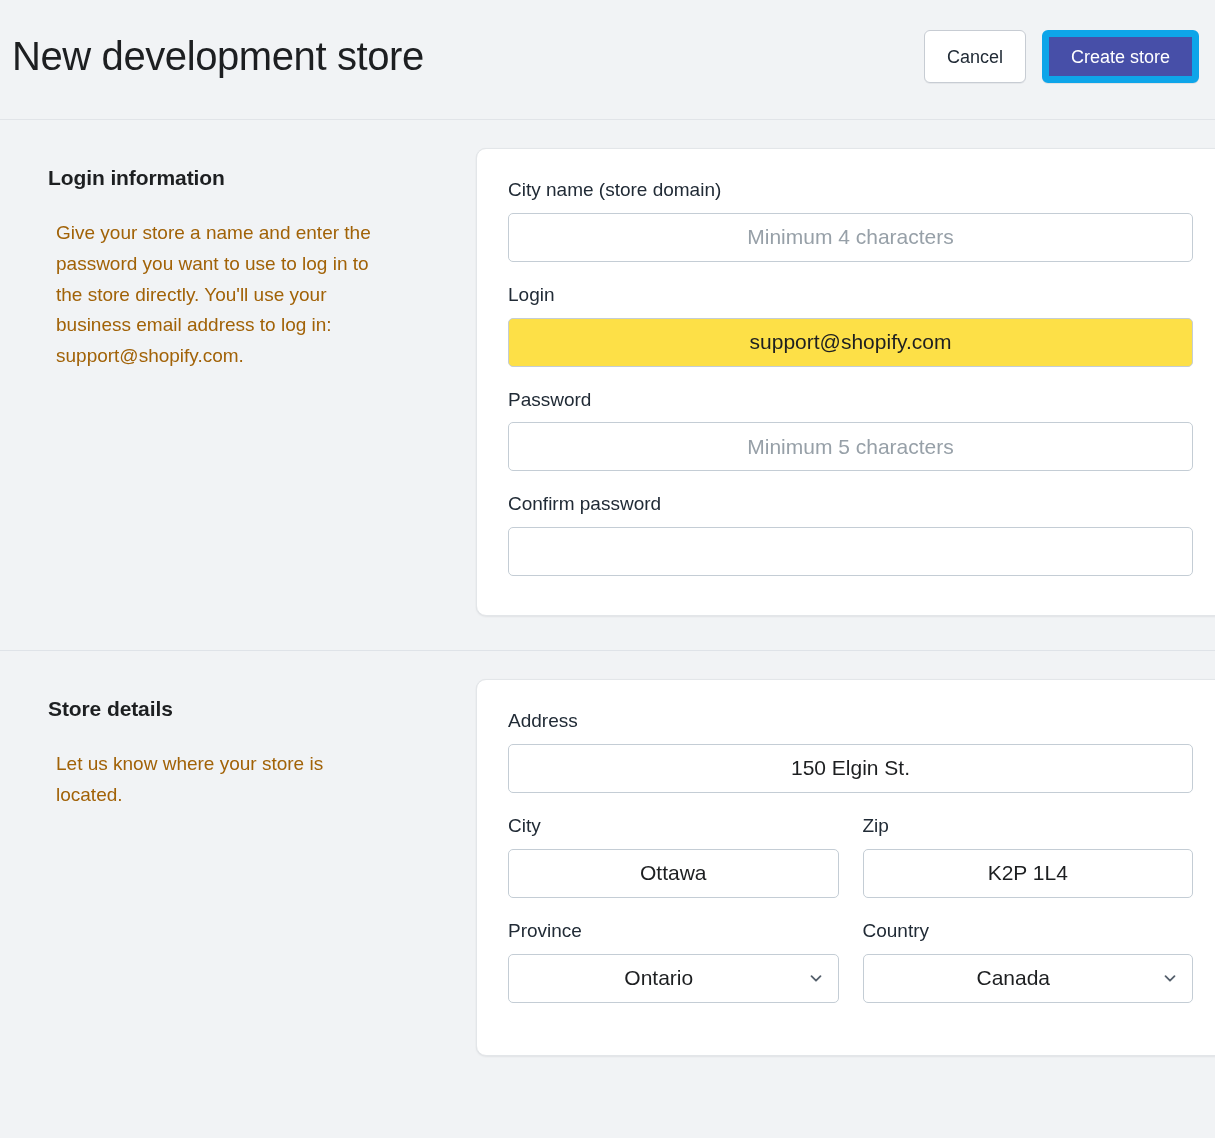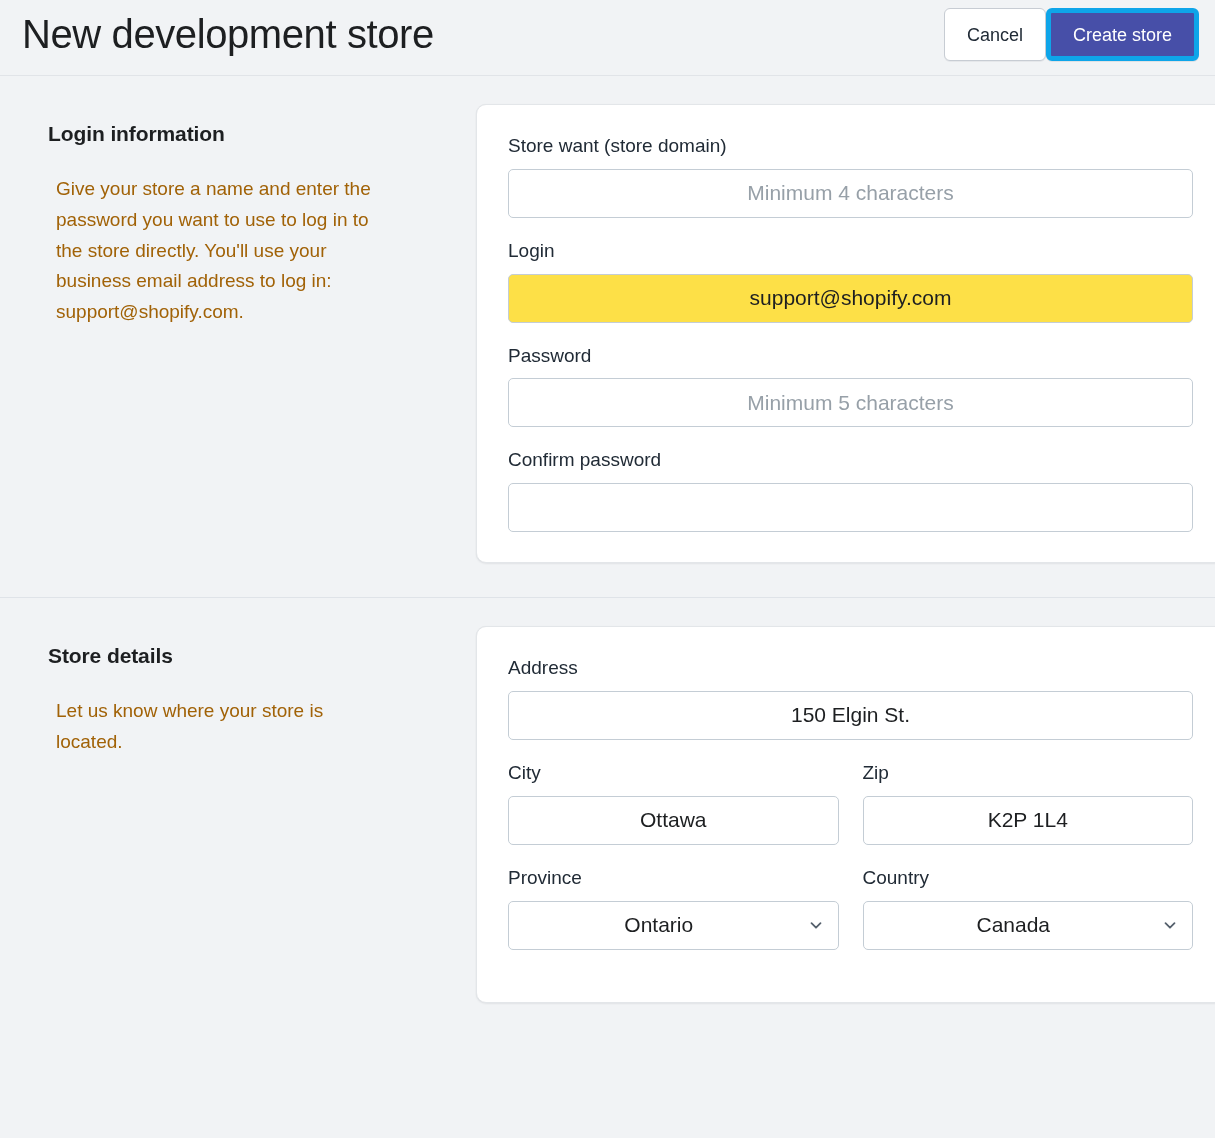--- a/index.html
+++ b/index.html
@@ -15,40 +15,41 @@
     position: relative;
     width: 1215px;
     height: 1138px;
     overflow: hidden;
     background: #f1f3f5;
   }
 
   
   .header {
     position: relative;
-    height: 76px;
+    height: 120px;
     background: #f1f3f5;
     border-bottom: 1px solid #e1e4e8;
     display: flex;
     align-items: center;
     justify-content: space-between;
-    padding: 0 16px 0 22px;
+    padding: 0 16px 0 12px;
   }
   .page-title {
     font-size: 40px;
     font-weight: 400;
     color: #1d1f21;
     letter-spacing: -0.4px;
     line-height: 1;
     margin: 0;
     padding-bottom: 8px;
   }
   .header-actions {
     display: flex;
     align-items: center;
+    gap: 16px;
     padding-bottom: 6px;
   }
   .btn {
     font-family: "Liberation Sans", sans-serif;
     font-size: 18px;
     line-height: 1;
     border-radius: 6px;
     cursor: pointer;
     padding: 0 22px;
     height: 53px;
@@ -59,21 +60,21 @@
   }
   .btn-secondary {
     background: #ffffff;
     color: #212b36;
     border: 1px solid #c7ccd3;
     box-shadow: 0 1px 0 rgba(22,29,37,0.05);
   }
   .btn-primary {
     background: #474fa8;
     color: #ffffff;
-    border: 5px solid #0ea5e9;
+    border: 7px solid #0ea5e9;
     box-shadow: 0 1px 0 rgba(22,29,37,0.08);
   }
 
   
   .section {
     display: flex;
     align-items: flex-start;
     padding: 0;
     gap: 24px;
   }
@@ -106,21 +107,21 @@
     background: #ffffff;
     border: 1px solid #e3e6e9;
     border-radius: 10px;
     box-shadow: 0 1px 2px rgba(22,29,37,0.07), 0 0 1px rgba(22,29,37,0.06);
     width: 749px;
     padding: 30px 31px 30px 31px;
   }
   .card-wrap { padding-top: 28px; padding-bottom: 0; }
 
   .field { margin-bottom: 22px; }
-  .field:last-child { margin-bottom: 0; }
+  .field:last-child { margin-bottom: 9px; }
   .field-label {
     display: block;
     font-size: 19px;
     color: #212b36;
     margin-bottom: 11px;
     line-height: 1.2;
   }
   .input {
     width: 100%;
     height: 49px;
@@ -183,21 +184,21 @@
   <div class="section">
     <div class="section-aside">
       <h2 class="aside-title">Login information</h2>
       <p class="aside-text">Give your store a name and enter the password you want to use to log in to the store directly. You'll use your business email address to log in: support@shopify.com.</p>
     </div>
 
     <div class="card-wrap">
       <div class="card">
 
         <div class="field">
-          <label class="field-label">Store want (store domain)</label>
+          <label class="field-label">City name (store domain)</label>
           <input class="input" type="text" placeholder="Minimum 4 characters" style="">
         </div>
 
         <div class="field">
           <label class="field-label">Login</label>
           <input class="input disabled" type="text" readonly="" placeholder="" value="support@shopify.com" style="">
         </div>
 
         <div class="field">
           <label class="field-label">Password</label>

